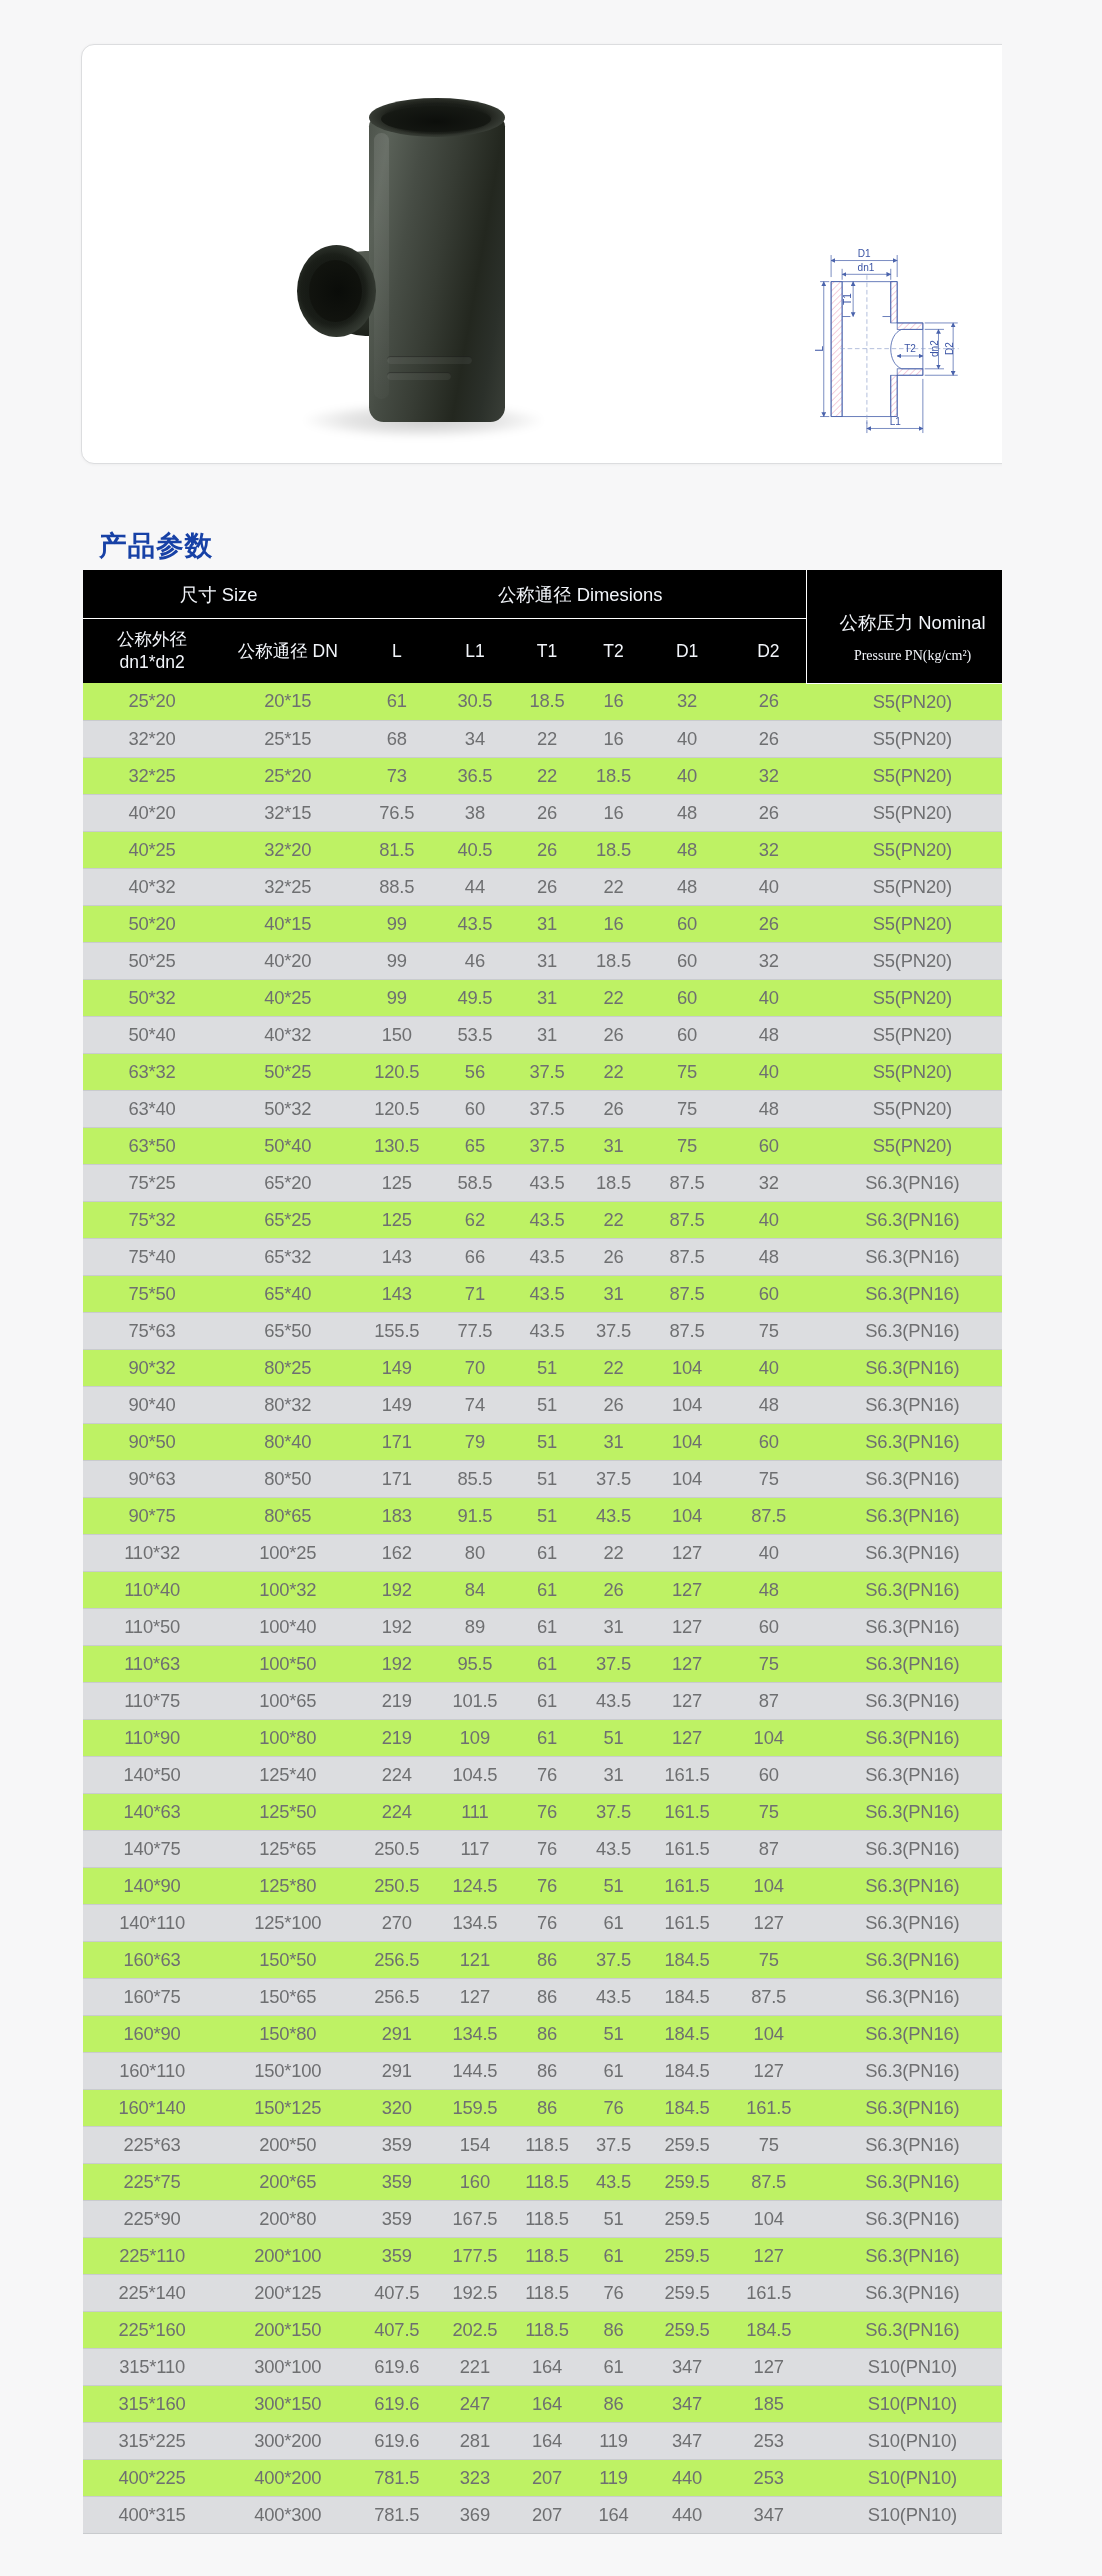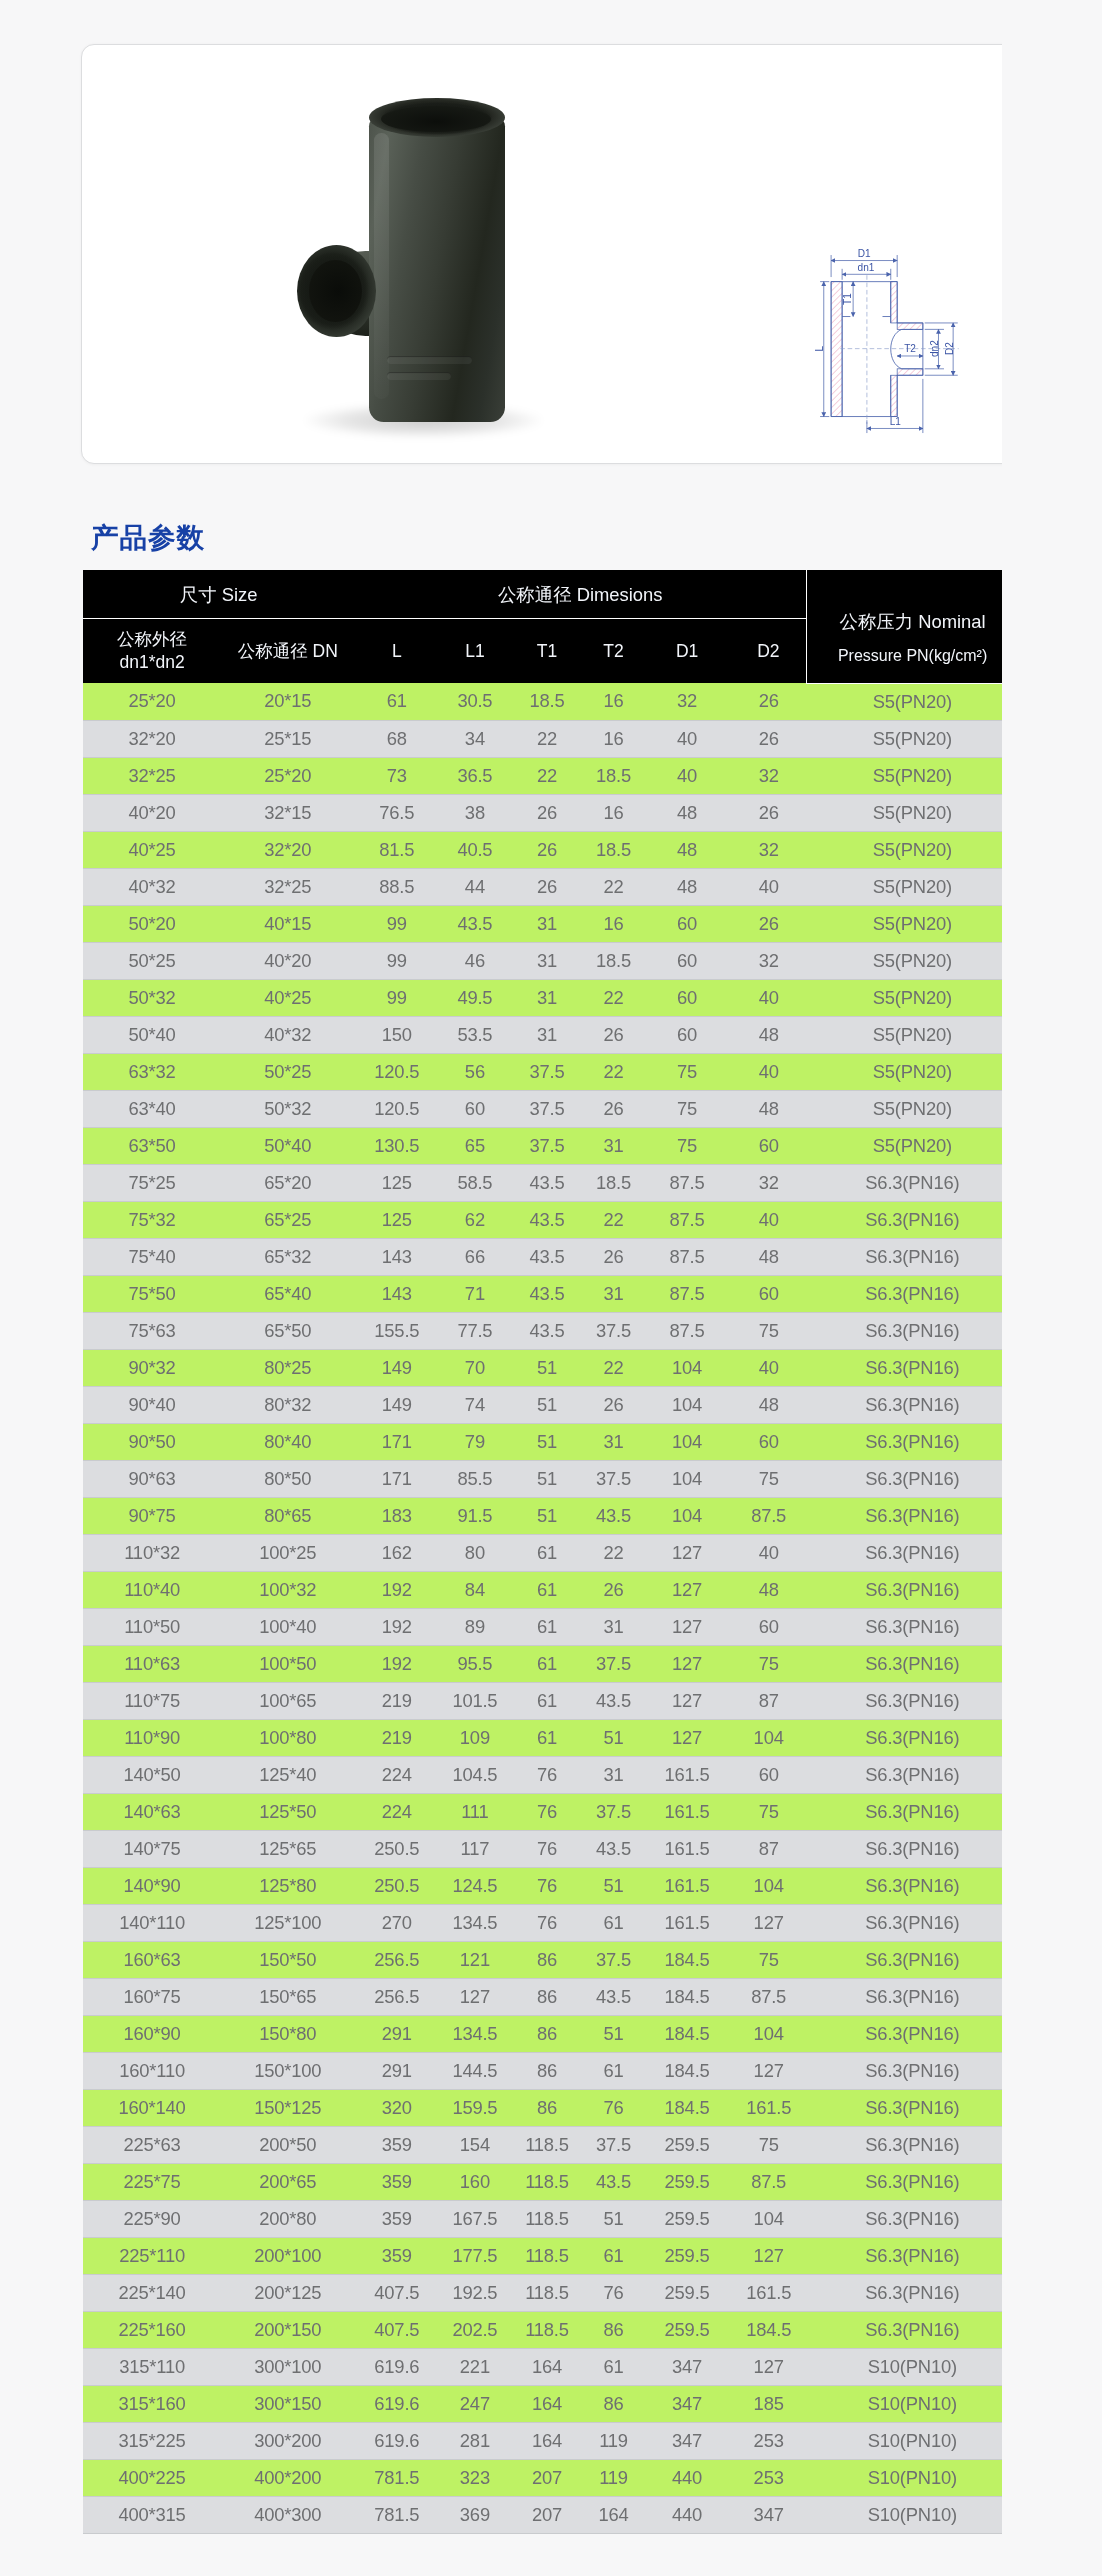--- a/index.html
+++ b/index.html
@@ -63,39 +63,39 @@
   }
   .emboss.m1{left:305px;top:311px;width:85px;}
   .emboss.m2{left:305px;top:327px;width:64px;}
 
   
   .diagram{position:absolute;left:728px;top:195px;width:156px;height:198px;}
   .diagram text{font-family:"Liberation Sans","DejaVu Sans",sans-serif;font-size:11px;fill:#3c55a5;}
 
   
   .heading{
-    position:absolute;left:83px;top:511px;margin:8px;
+    position:absolute;left:83px;top:511px;margin:16px;
     font-size:27.6px;font-weight:700;color:#1741a6;letter-spacing:0.9px;
   }
 
   
   table.spec{
     position:absolute;left:83px;top:570px;width:935px;
     border-collapse:collapse;table-layout:fixed;
   }
   table.spec th,table.spec td{
     text-align:center;vertical-align:middle;padding:0;
     font-weight:400;overflow:hidden;white-space:nowrap;
   }
   thead th{background:#000000;color:#f2f5fa;}
   tr.hdr-group th{height:48px;font-size:18.4px;border-bottom:1.8px solid #ffffff;}
   tr.hdr-cols th{height:64px;font-size:17.5px;}
   th.pressure-head{border-left:1.8px solid #ffffff;border-bottom:none;vertical-align:middle;}
   th.pressure-head .p1{display:block;font-size:18.4px;margin:21px 0 13px 0;}
-  th.pressure-head .p2{display:block;font-size:16px;}
+  th.pressure-head .p2{display:block;font-size:14px;font-family:Liberation Serif, serif;}
   th.col-outer{line-height:23px;margin-top:32px;}
   tbody td{
     height:36px;font-size:18.4px;color:#6e6f71;letter-spacing:-0.2px;
   }
   tbody tr.row-white{background:#bef264;}
   tbody tr.row-gray{background:#dcdde0;border-top:0.9px solid #c9cbce;border-bottom:0.9px solid #c9cbce;}
 </style>
 </head>
 <body>
 

